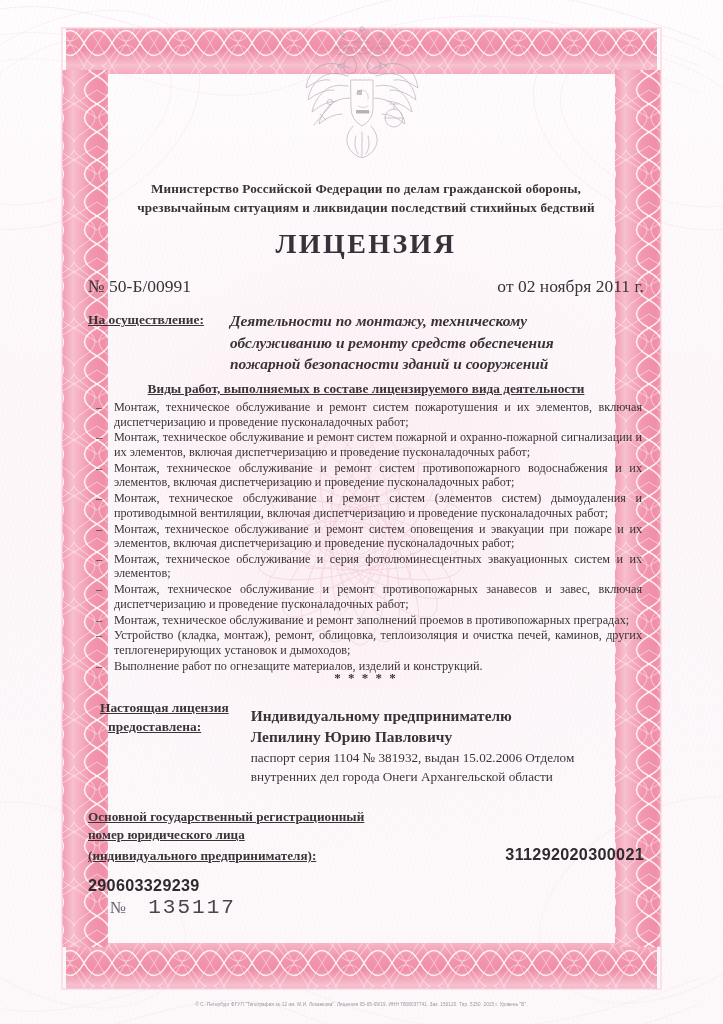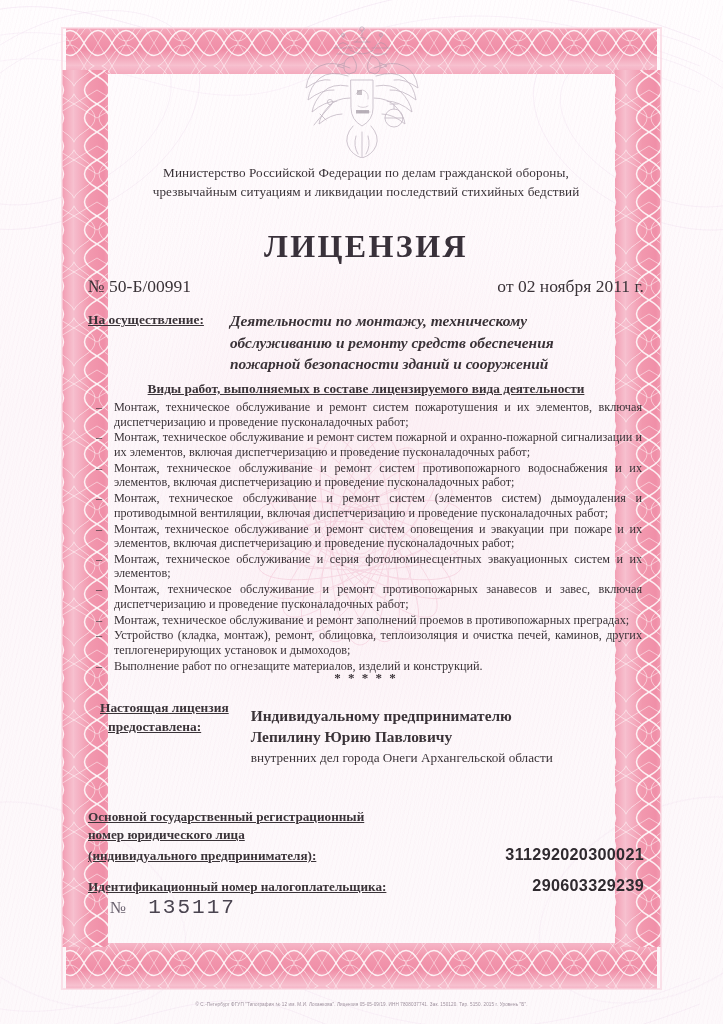--- a/index.html
+++ b/index.html
@@ -78,38 +78,38 @@
   .content {
     position: absolute;
     left: 88px;
     top: 0;
     width: 556px;
     height: 1024px;
   }
 
   .ministry {
     position: absolute;
-    top: 164px;
+    top: 180px;
     left: 0;
     width: 556px;
     text-align: center;
-    font-weight: normal;
+    font-weight: bold;
     font-size: 13.2px;
     line-height: 18.5px;
     letter-spacing: .1px;
   }
 
   .doc-title {
     position: absolute;
     top: 228px;
     left: 0;
     width: 556px;
     text-align: center;
     font-weight: bold;
-    font-size: 32px;
+    font-size: 28px;
     letter-spacing: 2.4px;
     color: #39313a;
   }
 
   .numline {
     position: absolute;
     top: 276px;
     left: 0;
     width: 556px;
     display: flex;
@@ -476,35 +476,35 @@
     <div class="asterisks">* * * * *</div>
 
     <div class="grantee-row">
       <div class="grantee-label">
         <span>Настоящая лицензия</span>
         <span class="l2">предоставлена:</span>
       </div>
       <div class="grantee-value">
         <div class="name">Индивидуальному предпринимателю</div>
         <div class="name">Лепилину Юрию Павловичу</div>
+        <div class="passport">паспорт серия 1104 № 381932, выдан 15.02.2006 Отделом</div>
         <div class="passport">внутренних дел города Онеги Архангельской области</div>
       </div>
     </div>
 
     <div class="reg-block">
       <div class="reg-lines">
         <div><span>Основной государственный регистрационный</span></div>
         <div><span>номер юридического лица</span></div>
       </div>
       <div class="reg-row">
         <div class="reg-lines"><span>(индивидуального предпринимателя):</span></div>
         <div class="reg-value">311292020300021</div>
       </div>
       <div class="reg-row-inn">
-        <div class="reg-lines"><span>Идентификационный номер налогоплательщика:</span></div>
         <div class="reg-value">290603329239</div>
       </div>
     </div>
 
     <div class="serial">
       <div class="no">№</div>
       <div class="value">135117</div>
     </div>
 
   </div>

